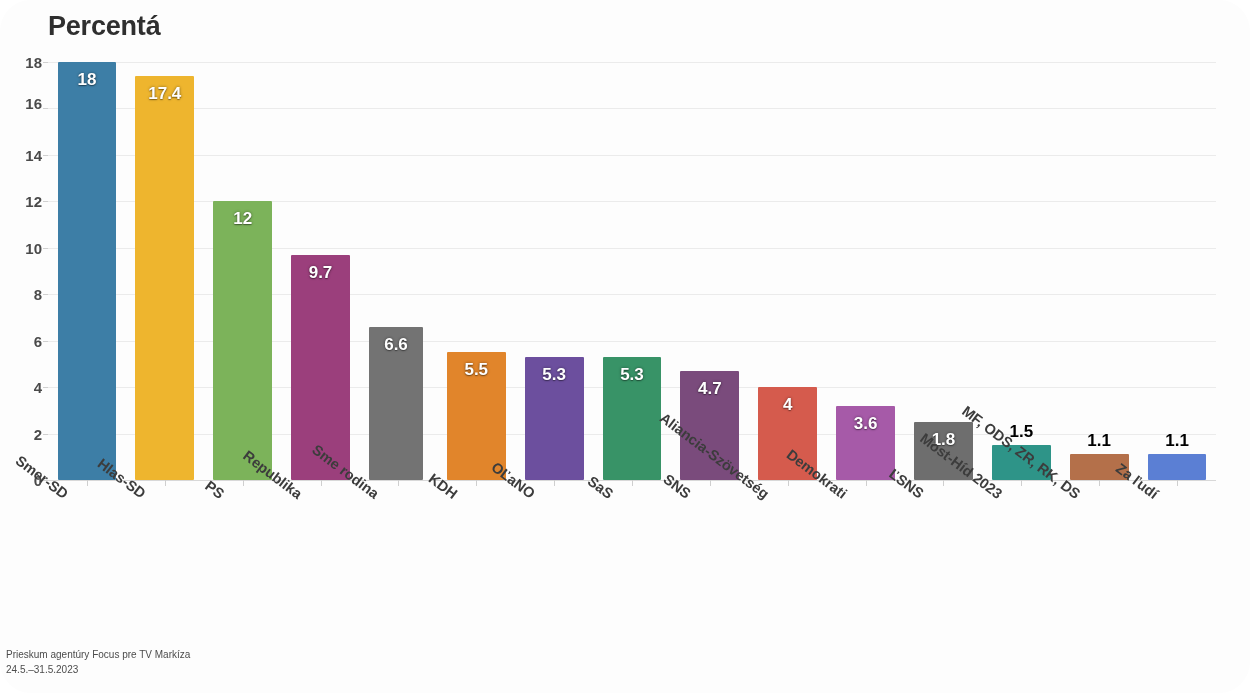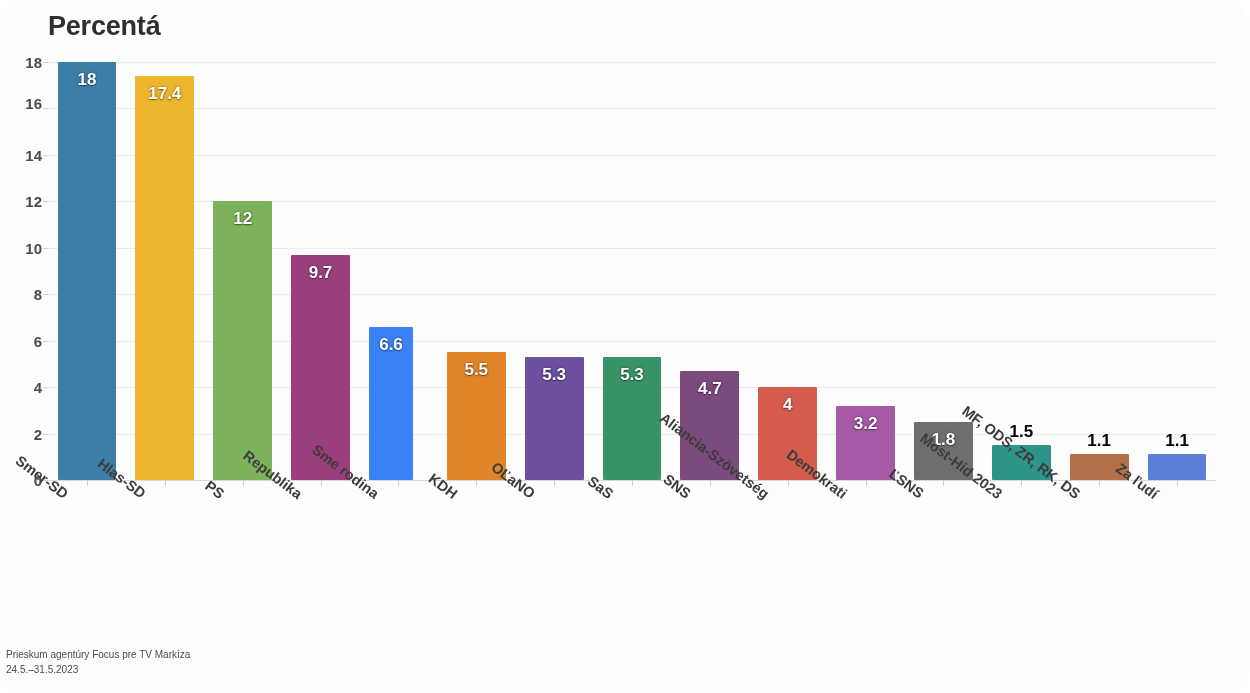--- a/index.html
+++ b/index.html
@@ -156,40 +156,40 @@
         </div>
         <div class="bar" title="Hlas-SD: 17.4" style="left: 87.4053px; width: 58.7893px; height: 404.067px; background: rgb(238, 181, 46);">
           <span class="bar-value inside">17.4</span>
         </div>
         <div class="bar" title="PS: 12" style="left: 165.272px; width: 58.7893px; height: 278.667px; background: rgb(124, 179, 90);">
           <span class="bar-value inside">12</span>
         </div>
         <div class="bar" title="Republika: 9.7" style="left: 243.139px; width: 58.7893px; height: 225.256px; background: rgb(155, 63, 124);">
           <span class="bar-value inside">9.7</span>
         </div>
-        <div class="bar" title="Sme rodina: 6.6" style="left: 321.005px; width: 44px; height: 153.267px; background: #3b82f6;">
+        <div class="bar" title="Sme rodina: 6.6" style="left: 321.005px; width: 54px; height: 153.267px; background: #737373;">
           <span class="bar-value inside">6.6</span>
         </div>
         <div class="bar" title="KDH: 5.5" style="left: 398.872px; width: 58.7893px; height: 127.722px; background: rgb(225, 133, 43);">
           <span class="bar-value inside">5.5</span>
         </div>
         <div class="bar" title="OĽaNO: 5.3" style="left: 476.739px; width: 58.7893px; height: 123.078px; background: rgb(108, 79, 158);">
           <span class="bar-value inside">5.3</span>
         </div>
         <div class="bar" title="SaS: 5.3" style="left: 554.605px; width: 58.7893px; height: 123.078px; background: rgb(56, 147, 103);">
           <span class="bar-value inside">5.3</span>
         </div>
         <div class="bar" title="SNS: 4.7" style="left: 632.472px; width: 58.7893px; height: 109.144px; background: rgb(122, 75, 124); padding-left: 17px;">
           <span class="bar-value inside">4.7</span>
         </div>
         <div class="bar" title="Aliancia-Szövetség: 4" style="left: 710.339px; width: 58.7893px; height: 92.8889px; background: rgb(213, 91, 77);">
           <span class="bar-value inside">4</span>
         </div>
         <div class="bar" title="Demokrati: 3.2" style="left: 788.205px; width: 58.7893px; height: 74.3111px; background: rgb(166, 90, 168);">
-          <span class="bar-value inside">3.2</span>
+          <span class="bar-value inside">3.6</span>
         </div>
         <div class="bar" title="ĽSNS: 2.5" style="left: 866.072px; width: 58.7893px; height: 58.0556px; background: rgb(110, 110, 110);">
           <span class="bar-value inside">1.8</span>
         </div>
         <div class="bar" title="Most-Híd 2023: 1.5" style="left: 943.939px; width: 58.7893px; height: 34.8333px; background: rgb(46, 148, 136);">
           <span class="bar-value above">1.5</span>
         </div>
         <div class="bar" title="MF, ODS, ZR, RK, DS: 1.1" style="left: 1021.81px; width: 58.7893px; height: 25.5444px; background: rgb(180, 112, 74);">
           <span class="bar-value above">1.1</span>
         </div>

